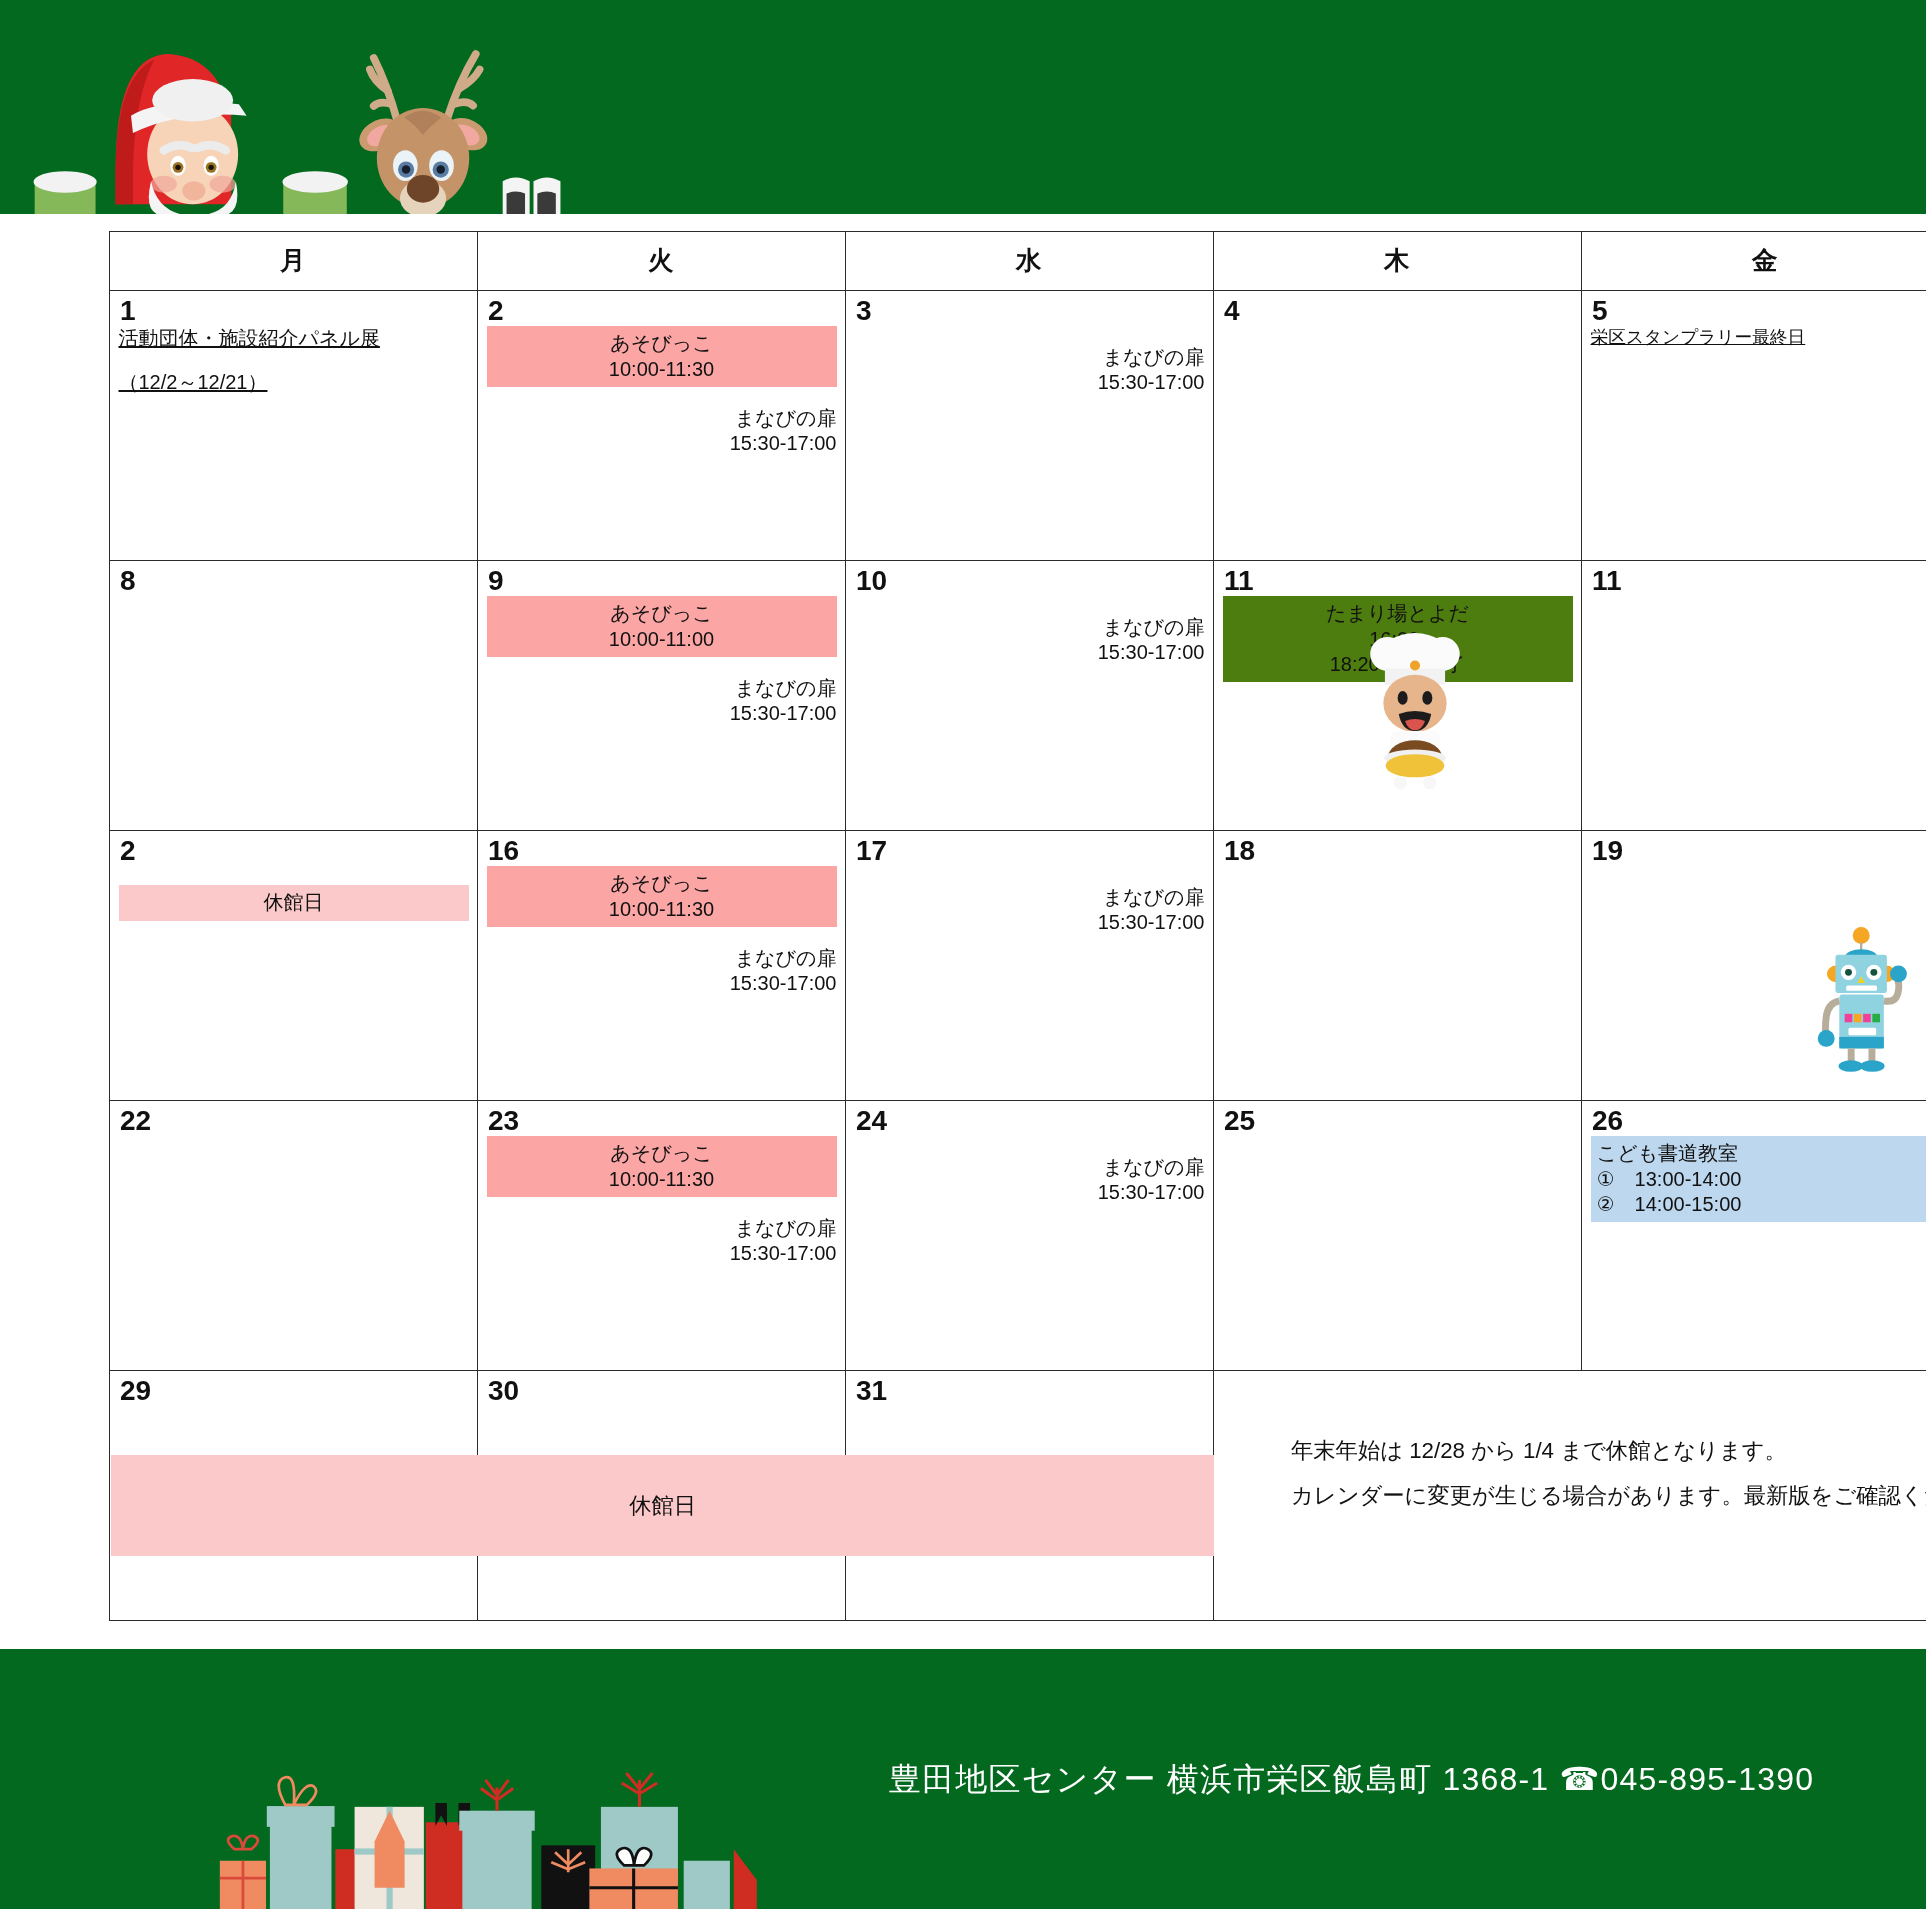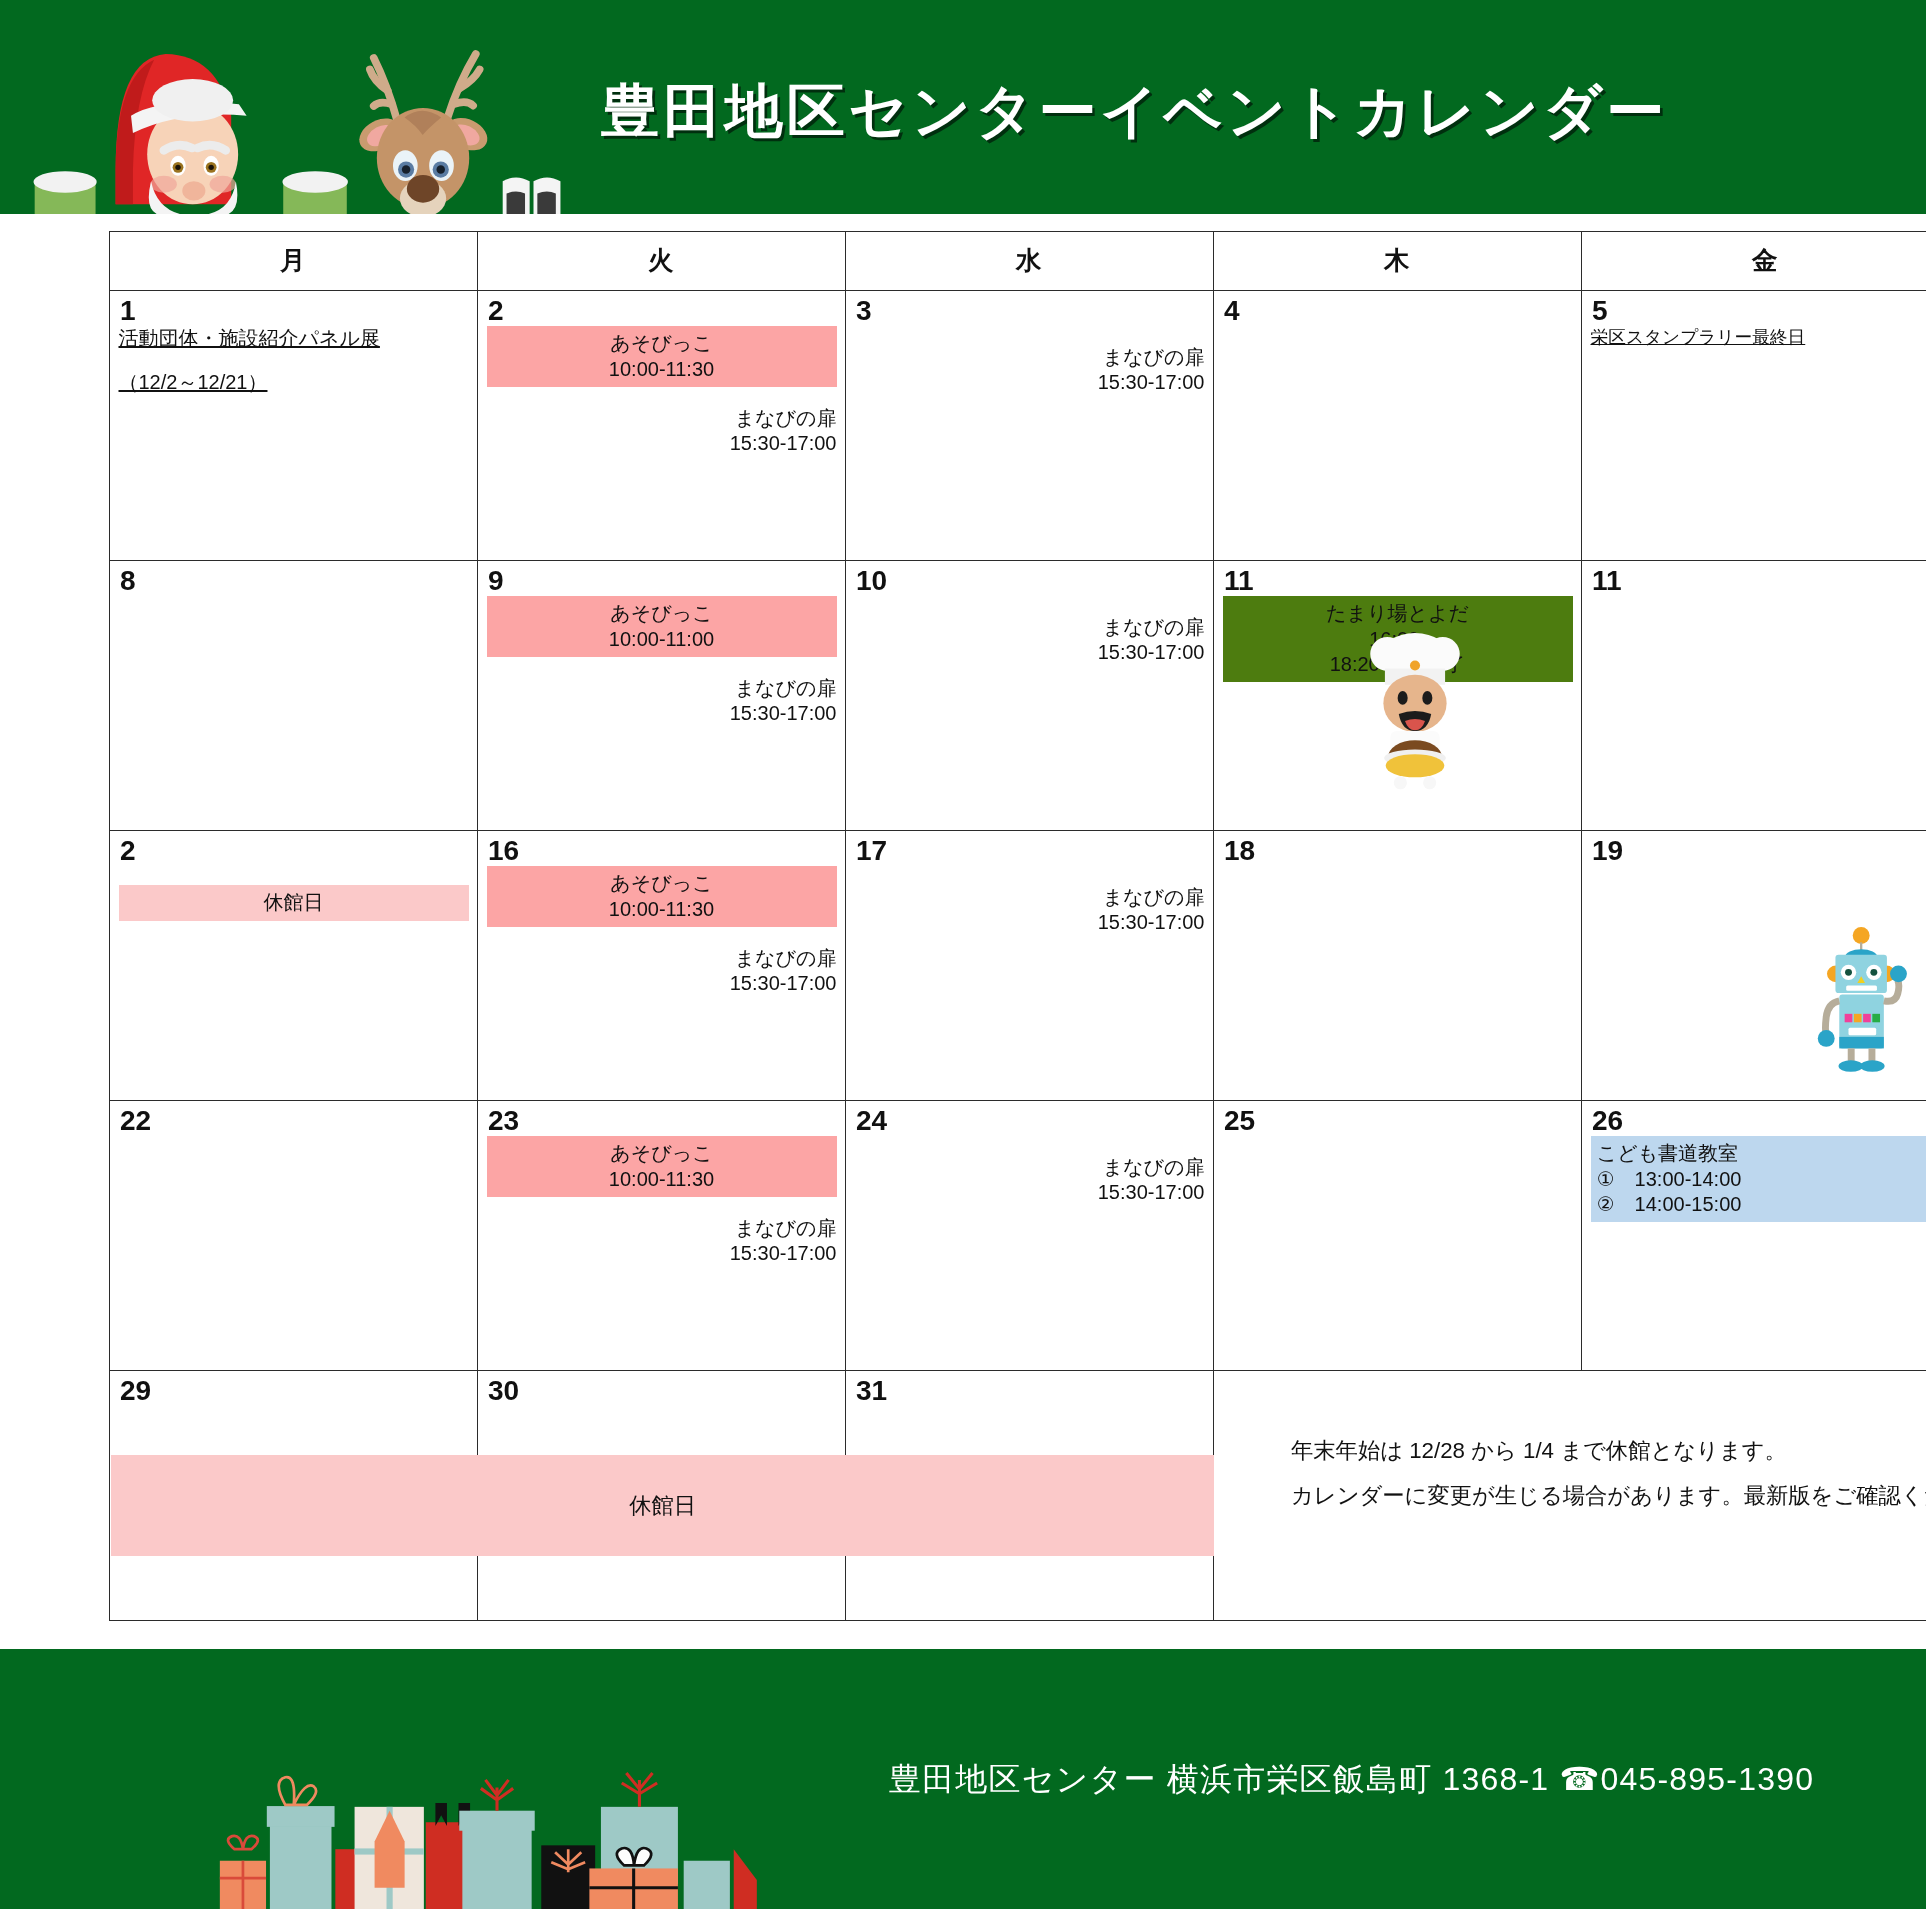--- a/index.html
+++ b/index.html
@@ -193,21 +193,20 @@
         <ellipse cx="278" cy="430" rx="42" ry="36" fill="#6e4528"></ellipse>
       </svg>
       <svg style="position:absolute;left:495px;top:158px;" width="77" height="58" viewBox="0 0 200 150">
         <path d="M20 150 L20 60 Q55 40 90 60 L90 150 Z" fill="#f4f4f4"></path>
         <path d="M30 150 L30 92 Q55 82 78 92 L78 150 Z" fill="#3a3a3a"></path>
         <path d="M100 150 L100 60 Q135 40 170 60 L170 150 Z" fill="#f4f4f4"></path>
         <path d="M110 150 L110 92 Q135 82 158 92 L158 150 Z" fill="#3a3a3a"></path>
       </svg>
     </div>
 
-    <div class="header-title">豊田地区センターイベントカレンダー</div>
 
   </div>
 
   <div class="calwrap">
     <table class="cal">
       <thead>
         <tr>
           <th>月</th>
           <th>火</th>
           <th>水</th>

